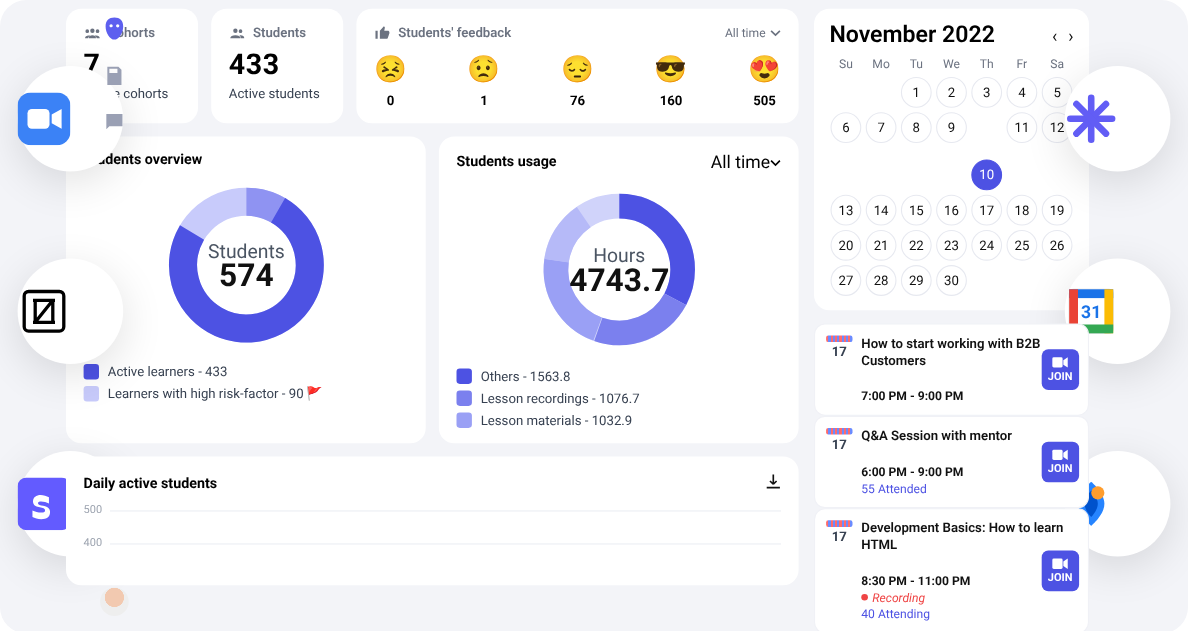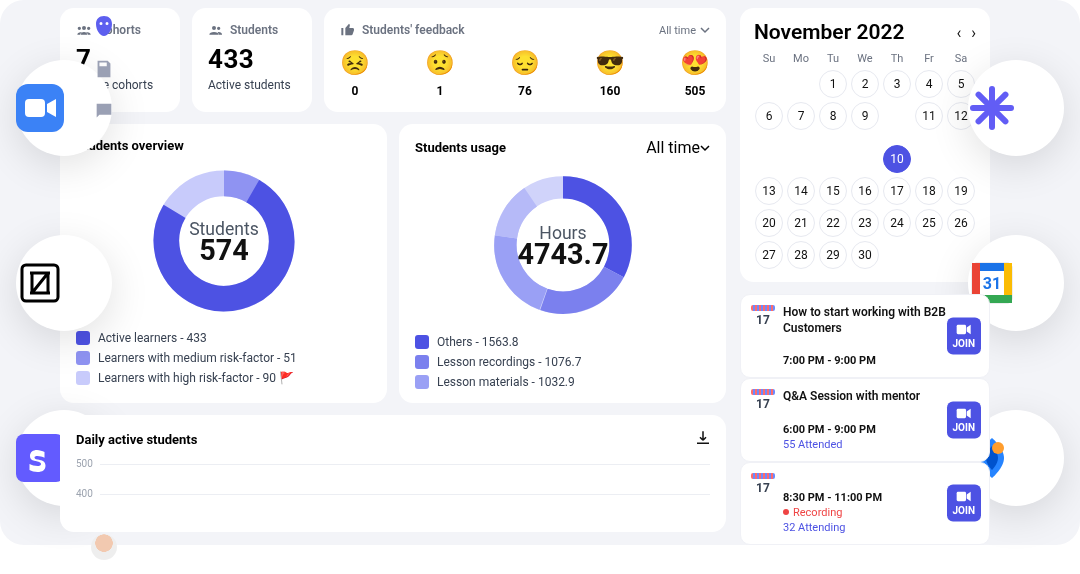--- a/index.html
+++ b/index.html
@@ -72,21 +72,21 @@
 
   .event { background:#fff; border-radius:10px; padding:10px 10px 10px 10px; display:flex; gap:8px; position:relative; border:1px solid #f0f1f6; }
   .event .date { width:24px; text-align:center; }
   .event .date .stripe { height:6px; background: repeating-linear-gradient(90deg,#ff6b6b 0 2px,#6b8bff 2px 4px); border-radius:2px; }
   .event .date .num { font-size:12px; font-weight:700; color:#374151; margin-top:2px; }
   .event .body { flex:1; min-width:0; }
   .event .title { font-size:12px; font-weight:600; color:#111; line-height:1.3; }
   .event .time { font-size:11px; font-weight:700; color:#111; margin-top:18px; }
   .event .meta { font-size:11px; margin-top:2px; }
   .meta.blue { color:#4d52e3; }
-  .meta.red { color:#ef4444; display:flex; align-items:center; gap:4px; }
+  .meta.red { color:#ef4444; display:flex; align-items:center; gap:4px;font-style:italic; }
   .meta.red::before{ content:""; width:6px; height:6px; background:#ef4444; border-radius:50%; display:inline-block;}
   .join { position:absolute; right:8px; top:50%; transform:translateY(-50%); background:#4d52e3; color:#fff; border:none; border-radius:6px; font-size:10px; font-weight:700; padding:6px 6px; display:flex; flex-direction:column; align-items:center; gap:2px; }
   .join svg { width:16px; height:12px; }
 
   .chev { width:10px; height:10px; }
 </style>
 </head>
 <body>
 
 <div class="bubble left1">
@@ -223,24 +223,20 @@
             <circle cx="50" cy="50" r="36" fill="none" stroke="#8f93f2" stroke-width="16" stroke-dasharray="20 206" transform="rotate(-90 50 50)"></circle>
             <circle cx="50" cy="50" r="36" fill="none" stroke="#4d52e3" stroke-width="16" stroke-dasharray="170 226" transform="rotate(-60 50 50)"></circle>
             <text x="50" y="46" class="donut-center">Students</text>
             <text x="50" y="62" class="donut-val">574</text>
           </svg>
         </div>
         <div class="legend" id="legend-overview">
             <div class="legend-row">
               <span class="sw" style="background:#4d52e3"></span>
               <span>Active learners - 433</span>
-            </div>
-            <div class="legend-row">
-              <span class="sw" style="background:#8f93f2"></span>
-              <span>Learners with medium risk-factor - 51</span>
             </div>
             <div class="legend-row">
               <span class="sw" style="background:#c8cbfb"></span>
               <span>Learners with high risk-factor - 90 🚩</span>
             </div>
           </div>
       </div>
 
       <div class="card usage">
         <div class="card-title">
@@ -380,23 +376,24 @@
             </svg>
       JOIN
     </button>
         </div>
         <div class="event">
     <div class="date">
             <div class="stripe"></div>
             <div class="num">17</div>
           </div>
     <div class="body">
+      <div class="title">Development Basics: How to learn HTML</div>
       <div class="time">8:30 PM - 11:00 PM</div>
       <div class="meta red">Recording</div>
-            <div class="meta blue">32 Attending</div>
+            <div class="meta blue">40 Attending</div>
     </div>
     <button class="join">
       <svg viewBox="0 0 24 16">
               <rect x="1" y="1" width="14" height="14" rx="2" fill="#fff"></rect>
               <path d="M16 5l6-4v14l-6-4z" fill="#fff"></path>
             </svg>
       JOIN
     </button>
         </div>
       </div>

